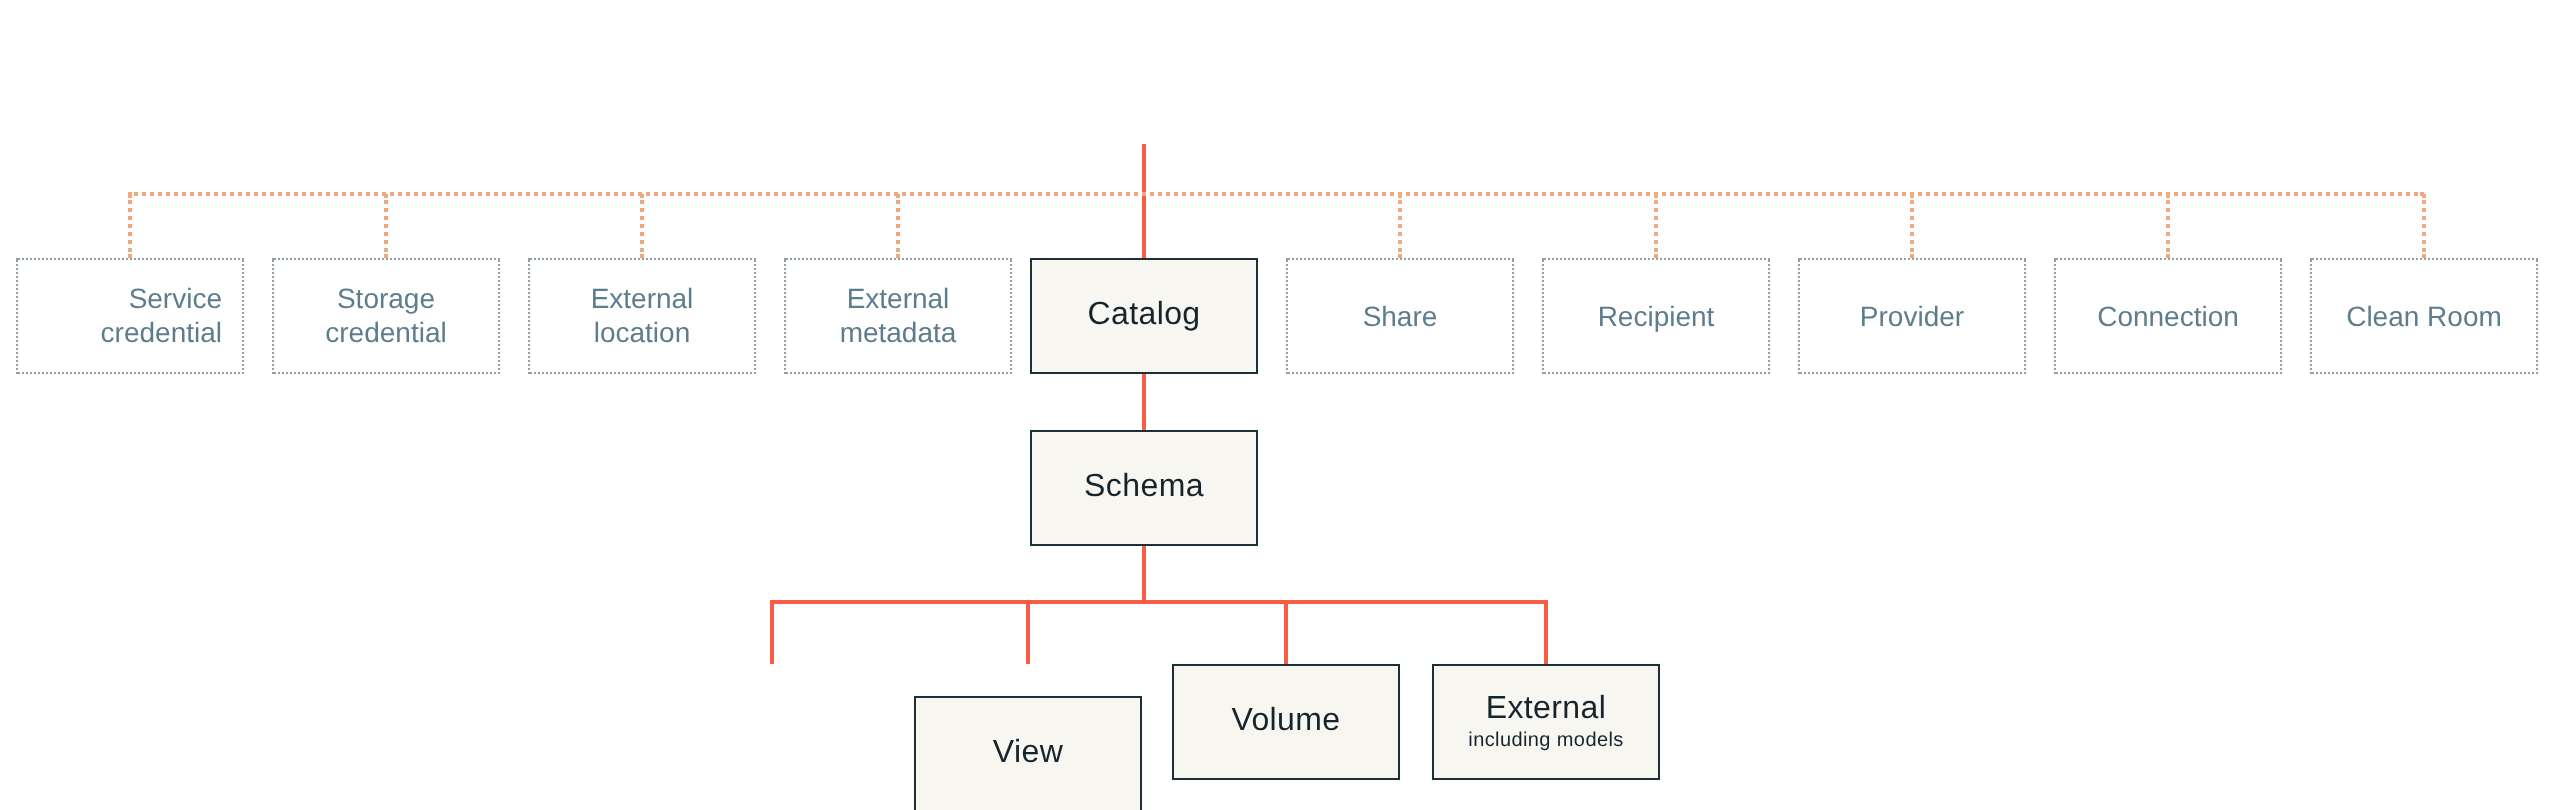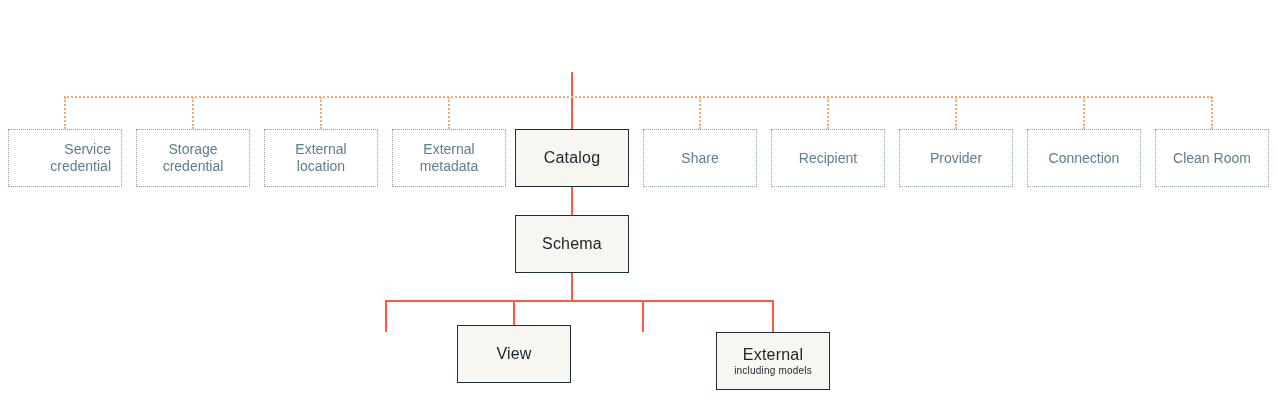--- a/index.html
+++ b/index.html
@@ -98,21 +98,22 @@
   <div class="vdot" style="left:448px; top:97px; height:32px;"></div>
   <div class="vdot" style="left:699px; top:97px; height:32px;"></div>
   <div class="vdot" style="left:827px; top:97px; height:32px;"></div>
   <div class="vdot" style="left:955px; top:97px; height:32px;"></div>
   <div class="vdot" style="left:1083px; top:97px; height:32px;"></div>
   <div class="vdot" style="left:1211px; top:97px; height:32px;"></div>
 
   <div class="node solid" style="left:515px; top:129px;">Catalog</div>
   <div class="node solid" style="left:515px; top:215px;">Schema</div>
 
-  <div class="node solid" style="left:457px; top:325px;">View</div>
+  <div class="node solid" style="left:457px; top:348px;">View</div>
+  <div class="node solid" style="left:586px; top:332px;">Volume</div>
   <div class="node solid" style="left:716px; top:332px;">
     <div>External</div>
     <div class="sub">including models</div>
   </div>
 
   <div class="node dotted" style="left:8px; top:129px;text-align:right;">Service credential</div>
   <div class="node dotted" style="left:136px; top:129px;">Storage credential</div>
   <div class="node dotted" style="left:264px; top:129px;">External location</div>
   <div class="node dotted" style="left:392px; top:129px;">External metadata</div>
   <div class="node dotted" style="left:643px; top:129px;">Share</div>

